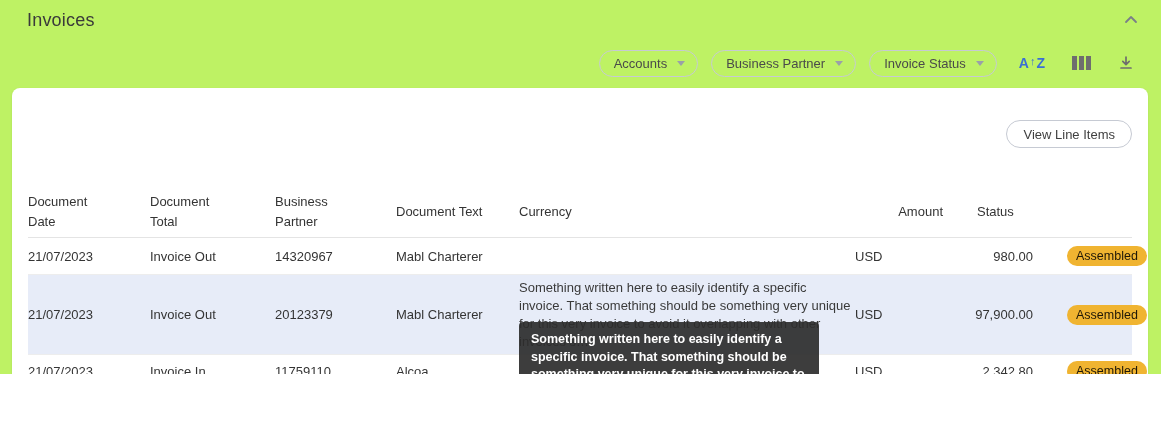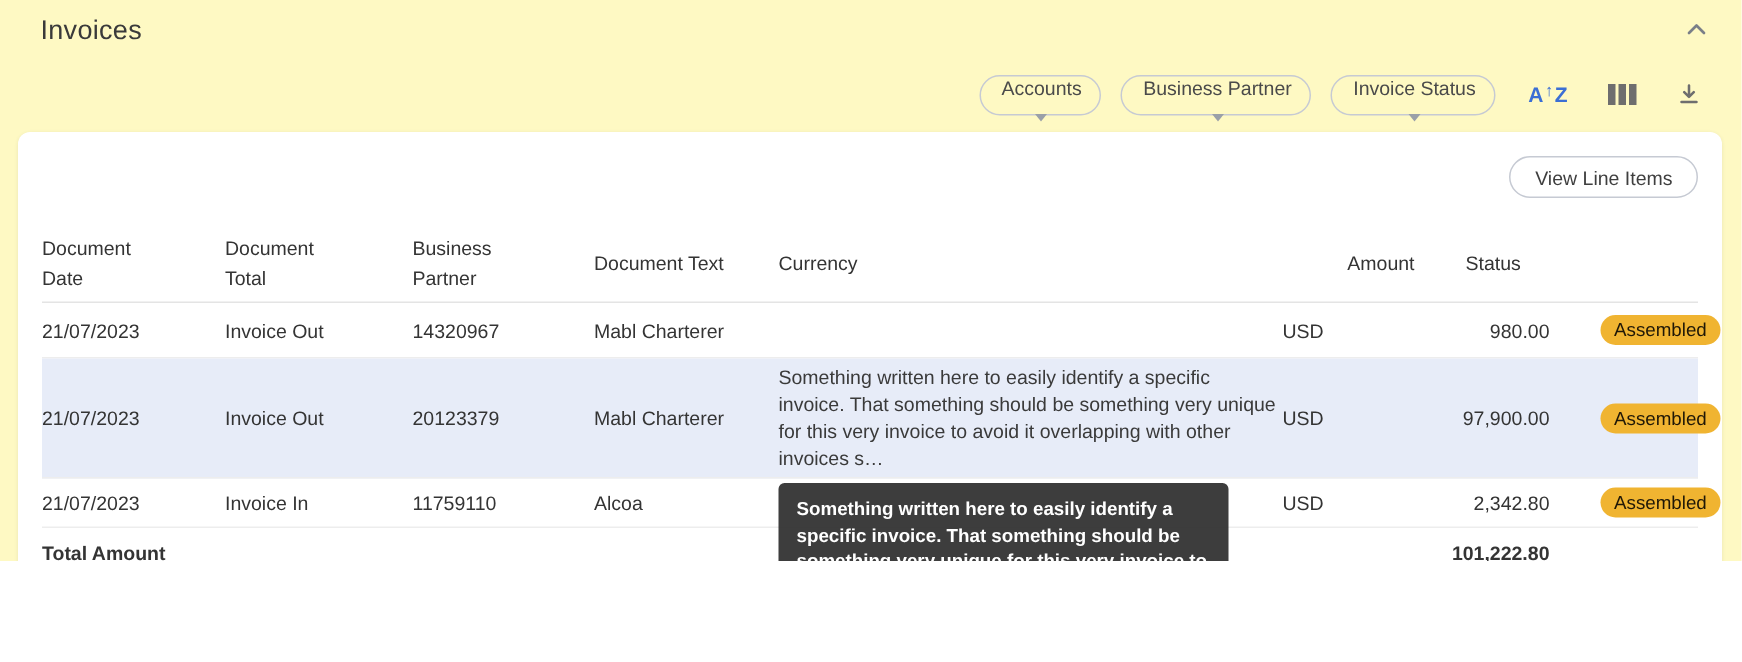--- a/index.html
+++ b/index.html
@@ -1,54 +1,54 @@
 <!DOCTYPE html>
 <html><head>
 <meta charset="utf-8">
 <style>
   * { margin:0; padding:0; box-sizing:border-box; }
   html,body { width:1161px; height:441px; }
   .page {
     position:relative; width:1161px; height:374px;
-    background:#fef9c3; overflow:hidden;
+    background:#bef264; overflow:hidden;
     font-family:"Liberation Sans", sans-serif; color:#333;
   }
   
   .topbar { position:absolute; top:8px; left:27px; right:18px; height:24px;
     display:flex; align-items:center; justify-content:space-between; }
   .page-title { font-size:18px; font-weight:400; color:#3a3a3a; letter-spacing:.2px; }
   .collapse-btn { width:24px; height:24px; display:flex; align-items:center; justify-content:center;
     cursor:pointer; background:none; border:none; }
   
   .toolbar { position:absolute; top:49px; right:23px; height:28px;
     display:flex; align-items:center; gap:13px; }
   .pill {
     display:inline-flex; align-items:center; gap:10px; height:27px;
     padding:0 12px 0 14px; border:1px solid #c6cad3; border-radius:14px;
     background:transparent; font-family:inherit; font-size:13px; font-weight:500;
-    color:#4a4a4a; cursor:pointer; white-space:nowrap;flex-direction:column;
+    color:#4a4a4a; cursor:pointer; white-space:nowrap;
   }
   .caret { width:0; height:0; border-left:4px solid transparent; border-right:4px solid transparent;
     border-top:5px solid #9aa0a8; }
   .icon-btn { background:none; border:none; cursor:pointer; display:flex; align-items:center;
     justify-content:center; height:26px; padding:0 4px; }
   .sort-az { color:#3B6FD4; font-size:14px; font-weight:700; display:flex; align-items:center; }
   .sort-az .arrow { font-size:11px; margin:0 1px; transform:translateY(-2px); }
   .cols-icon { display:flex; gap:2px; }
   .cols-icon i { width:5px; height:14px; background:#6e6e6e; display:block; }
   
   .card { position:absolute; top:88px; left:12px; width:1136px; height:297px;
     background:#fff; border-radius:8px; box-shadow:0 1px 3px rgba(0,0,0,.08);
-    padding:16px 16px 0 16px; }
+    padding:32px 16px 0 16px; }
   .card-actions { height:46px; display:flex; justify-content:flex-end; }
   .view-line-btn { height:28px; padding:0 16px; border:1px solid #c6cad3; border-radius:14px;
     background:#fff; font-family:inherit; font-size:13px; font-weight:500; color:#3f3f3f; cursor:pointer; }
   .grid { display:grid; grid-template-columns:122px 125px 121px 123px 336px 88px 90px 1fr;
     align-items:center; }
-  .thead { height:52px; border-bottom:1px solid #e4e4e4; font-weight:500; color:#383838; font-size:13px; }
+  .thead { height:52px; border-bottom:1px solid #e4e4e4; font-weight:500; color:#383838; font-size:13px;margin-top:20px; }
   .thead .hwrap { display:block; width:76px; line-height:20px; }
   .cell { font-size:13px; color:#343434; }
   .cell-amount { text-align:right; }
   .cell-status { padding-left:34px; }
   .row { border-bottom:1px solid #ededed; cursor:pointer; }
   .row-1 { height:37px; }
   .row-2 { height:80px; background:#E7ECF8; }
   .row-3 { height:33px; }
   .doctext { font-size:13px; line-height:18px; color:#3a3a3a; padding-right:4px; }
   .badge { display:inline-block; background:#F0B431; color:rgba(0,0,0,.87);

